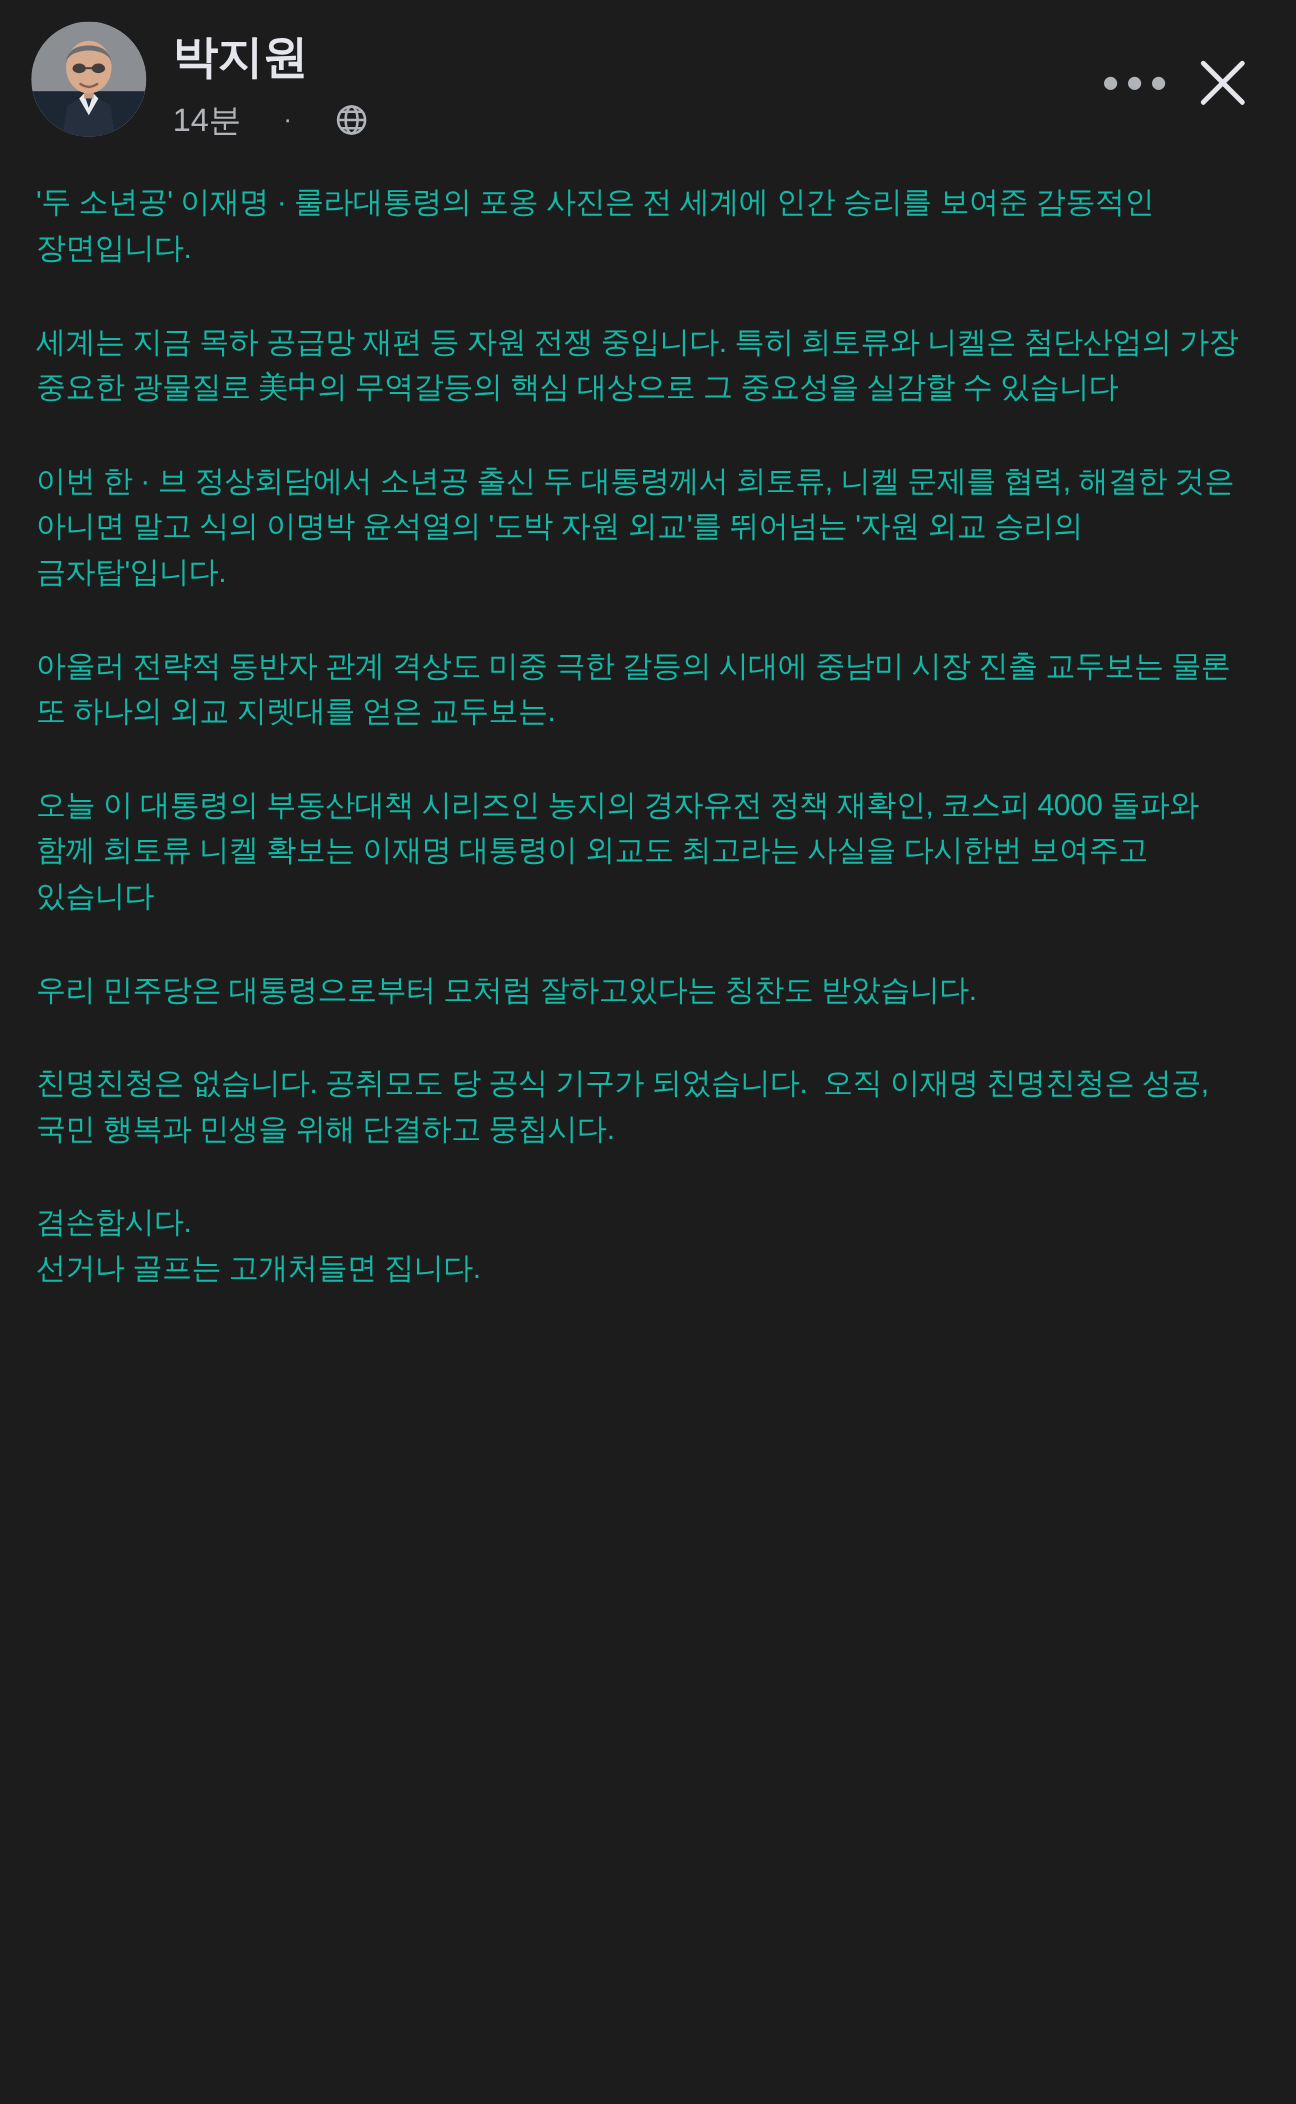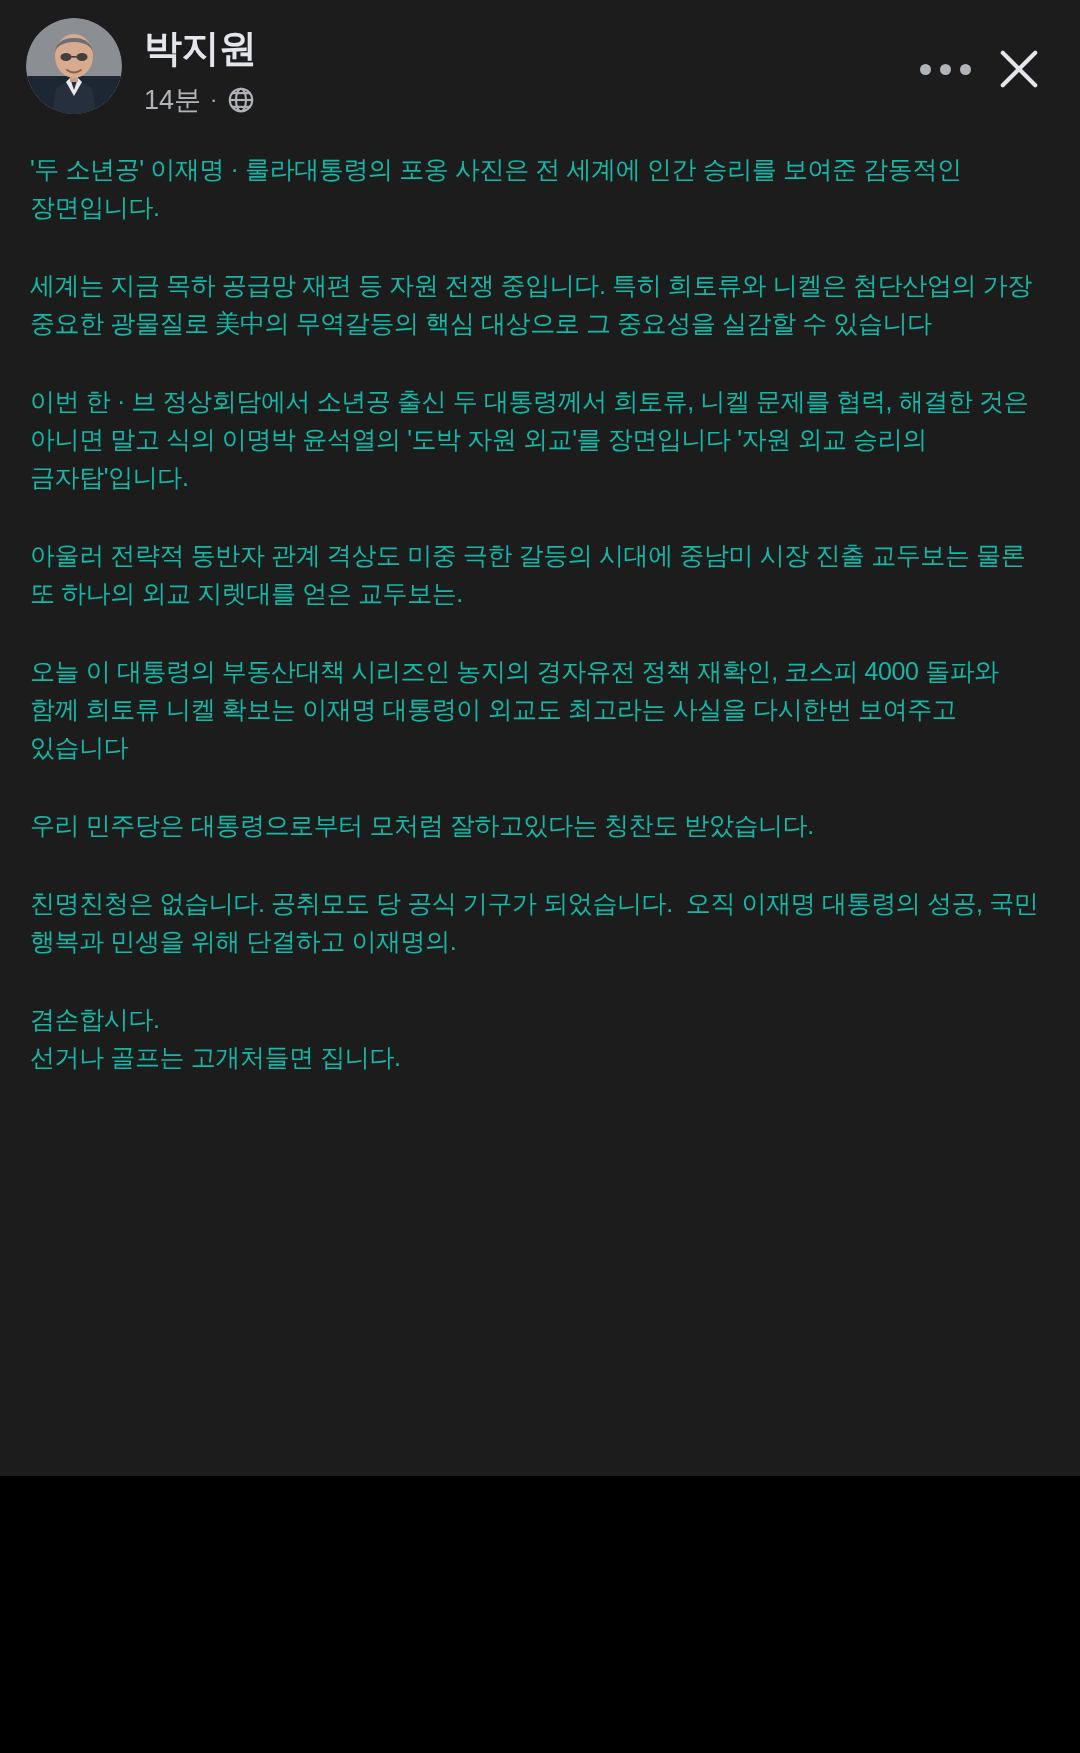--- a/index.html
+++ b/index.html
@@ -10,21 +10,21 @@
   }
   body {
     width: 1080px;
     height: 1753px;
     overflow: hidden;
     font-family: "Liberation Sans", "DejaVu Sans", sans-serif;
   }
   .screen {
     position: relative;
     width: 1080px;
-    height: 1476px;
+    height: 1753px;
     background: #1c1c1d;
     display: flex;
     flex-direction: column;
   }
   
   .post-header {
     position: relative;
     display: flex;
     align-items: flex-start;
     padding: 18px 24px 10px 26px;
@@ -54,20 +54,21 @@
     font-weight: bold;
     line-height: 1.2;
     letter-spacing: -0.5px;
   }
   .meta-row {
     display: flex;
     align-items: center;
     margin-top: 10px;
     color: #b0b3b8;
     font-size: 27px;
+    gap: 26px;
   }
   .meta-time { color: #b0b3b8; }
   .meta-dot { margin: 0 9px; color: #b0b3b8; font-size: 22px; line-height: 1; }
   .globe-icon { display: inline-flex; align-items: center; }
   .header-actions {
     margin-left: auto;
     display: flex;
     align-items: center;
     padding-top: 14px;
   }
@@ -172,22 +173,22 @@
           <line x1="19.5" y1="4.5" x2="4.5" y2="19.5"></line>
         </svg>
       </button>
     </div>
 
   </div>
 
   <div class="post-body">
     <p class="para">'두 소년공' 이재명 · 룰라대통령의 포옹 사진은 전 세계에 인간 승리를 보여준 감동적인 장면입니다.</p>
     <p class="para">세계는 지금 목하 공급망 재편 등 자원 전쟁 중입니다. 특히 희토류와 니켈은 첨단산업의 가장 중요한 광물질로 美中의 무역갈등의 핵심 대상으로 그 중요성을 실감할 수 있습니다</p>
-    <p class="para">이번 한 · 브 정상회담에서 소년공 출신 두 대통령께서 희토류, 니켈 문제를 협력, 해결한 것은 아니면 말고 식의 이명박 윤석열의 '도박 자원 외교'를 장면입니다 '자원 외교 승리의 금자탑'입니다.</p>
+    <p class="para">이번 한 · 브 정상회담에서 소년공 출신 두 대통령께서 희토류, 니켈 문제를 협력, 해결한 것은 아니면 말고 식의 이명박 윤석열의 '도박 자원 외교'를 뛰어넘는 '자원 외교 승리의 금자탑'입니다.</p>
     <p class="para">아울러 전략적 동반자 관계 격상도 미중 극한 갈등의 시대에 중남미 시장 진출 교두보는 물론 또 하나의 외교 지렛대를 얻은 교두보는.</p>
     <p class="para">오늘 이 대통령의 부동산대책 시리즈인 농지의 경자유전 정책 재확인, 코스피 4000 돌파와 함께 희토류 니켈 확보는 이재명 대통령이 외교도 최고라는 사실을 다시한번 보여주고 있습니다</p>
     <p class="para">우리 민주당은 대통령으로부터 모처럼 잘하고있다는 칭찬도 받았습니다.</p>
-    <p class="para">친명친청은 없습니다. 공취모도 당 공식 기구가 되었습니다.  오직 이재명 대통령의 성공, 국민 행복과 민생을 위해 단결하고 이재명의.</p>
+    <p class="para">친명친청은 없습니다. 공취모도 당 공식 기구가 되었습니다.  오직 이재명 친명친청은 성공, 국민 행복과 민생을 위해 단결하고 뭉칩시다.</p>
     <p class="para">겸손합시다.
 선거나 골프는 고개처들면 집니다.</p>
   </div>
 
 </div>
 
 </body></html>

